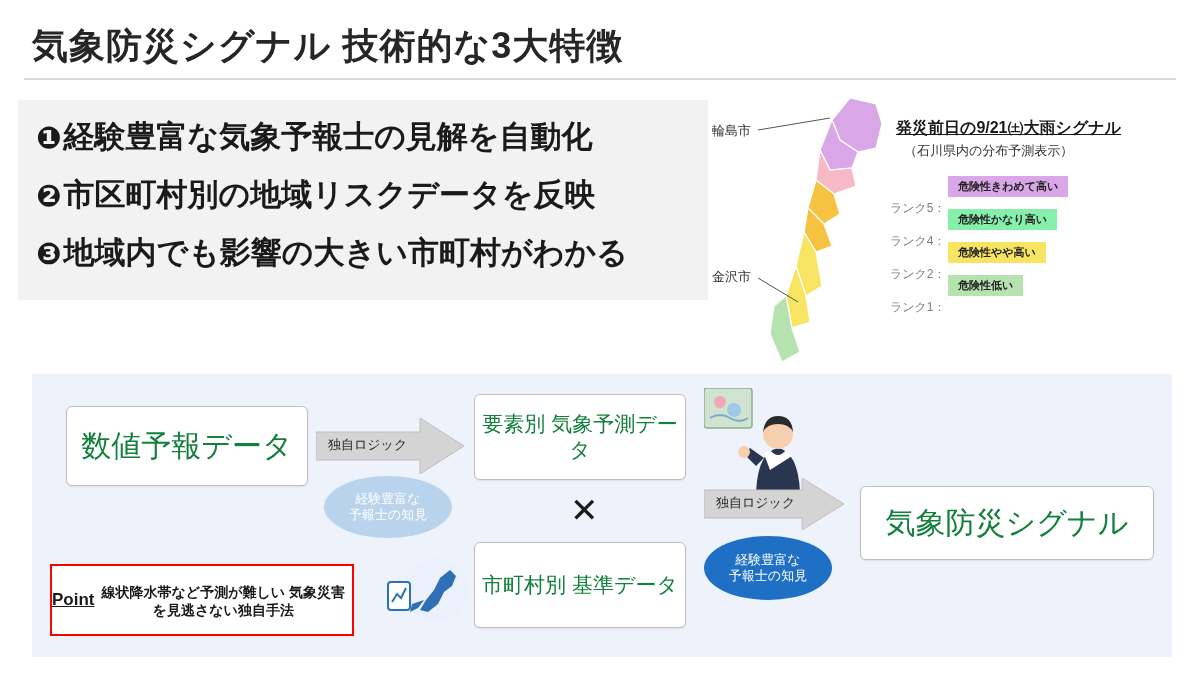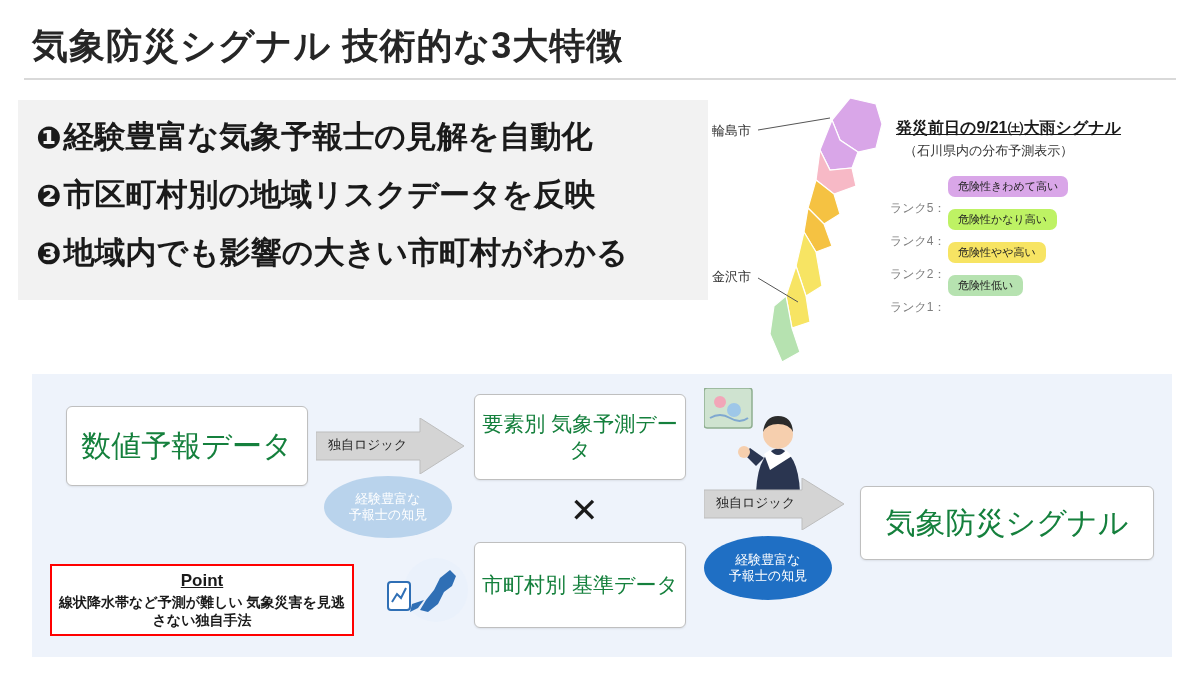--- a/index.html
+++ b/index.html
@@ -55,22 +55,22 @@
   .legend-sub{
     position:absolute;left:204px;top:52px;
     font-size:13px;color:#333;white-space:nowrap;
   }
   .legend-list{position:absolute;left:190px;top:80px;}
   .legend-row{display:flex;align-items:center;height:33px;}
   .legend-rank{
     font-size:12px;color:#7f7f7f;width:58px;white-space:nowrap;margin-top:44px;
   }
   .legend-pill{
-    font-size:11px;font-weight:normal;color:#222;
-    border-radius:7px;padding:3px 10px;white-space:nowrap;
+    font-size:11px;font-weight:bold;color:#222;
+    border-radius:0;padding:3px 10px;white-space:nowrap;
   }
 
   
   .flow{
     position:absolute;left:32px;top:374px;width:1140px;height:283px;
     background:#eef3fb;
   }
   .box{
     position:absolute;background:#ffffff;border:1px solid #bfbfbf;
     border-radius:6px;
@@ -80,21 +80,21 @@
   }
   .box-numeric{left:34px;top:32px;width:240px;height:78px;font-size:30px;}
   .box-element{left:442px;top:20px;width:210px;height:84px;font-size:21px;line-height:1.25;}
   .box-city{left:442px;top:168px;width:210px;height:84px;font-size:21px;line-height:1.25;}
   .box-signal{
     left:828px;top:112px;width:292px;height:72px;font-size:30px;
   }
   .point-box{
     position:absolute;left:18px;top:190px;width:300px;height:68px;
     border:2px solid #ff0000;background:#ffffff;
-    display:flex;flex-direction:column;align-items:center;justify-content:center;
+    display:flex;align-items:center;justify-content:center;
   }
   .point-title{font-size:17px;font-weight:bold;text-decoration:underline;}
   .point-text{font-size:14px;font-weight:bold;line-height:1.3;text-align:center;margin-top:2px;}
 
   .arrow{position:absolute;}
   .arrow-label{
     position:absolute;font-size:13px;color:#262626;white-space:nowrap;
   }
   .ellipse{
     position:absolute;border-radius:50%;
@@ -161,21 +161,21 @@
 
     <div class="legend-title">発災前日の9/21㈯大雨シグナル</div>
     <div class="legend-sub">（石川県内の分布予測表示）</div>
     <div class="legend-list">
       <div class="legend-row">
         <span class="legend-rank">ランク5：</span>
         <span class="legend-pill" style="background:#d9a6e8">危険性きわめて高い</span>
       </div>
       <div class="legend-row">
         <span class="legend-rank">ランク4：</span>
-        <span class="legend-pill" style="background:#bef264">危険性かなり高い</span>
+        <span class="legend-pill" style="background:#86efac">危険性かなり高い</span>
       </div>
       <div class="legend-row">
         <span class="legend-rank">ランク2：</span>
         <span class="legend-pill" style="background:#f7e463">危険性やや高い</span>
       </div>
       <div class="legend-row">
         <span class="legend-rank">ランク1：</span>
         <span class="legend-pill" style="background:#b6e2b0">危険性低い</span>
       </div>
     </div>

